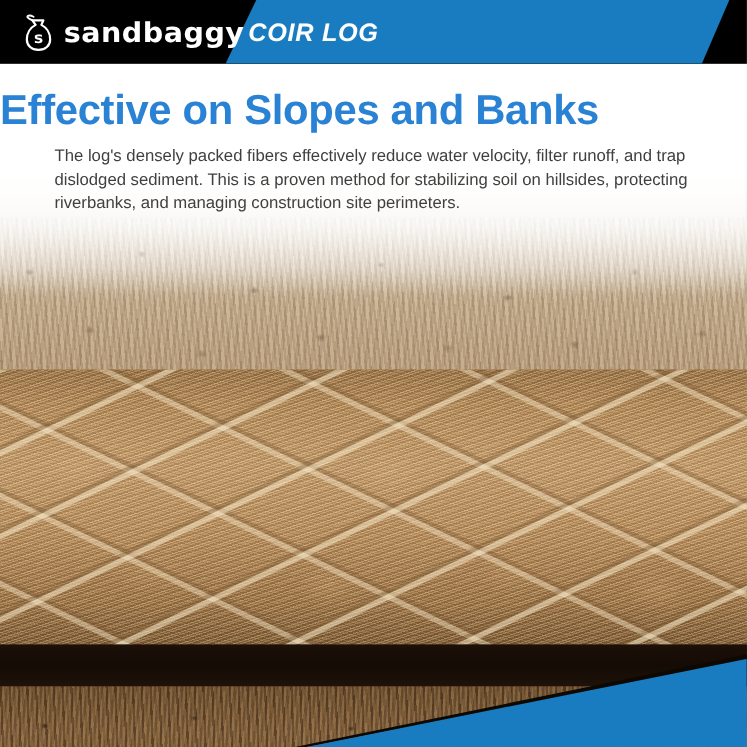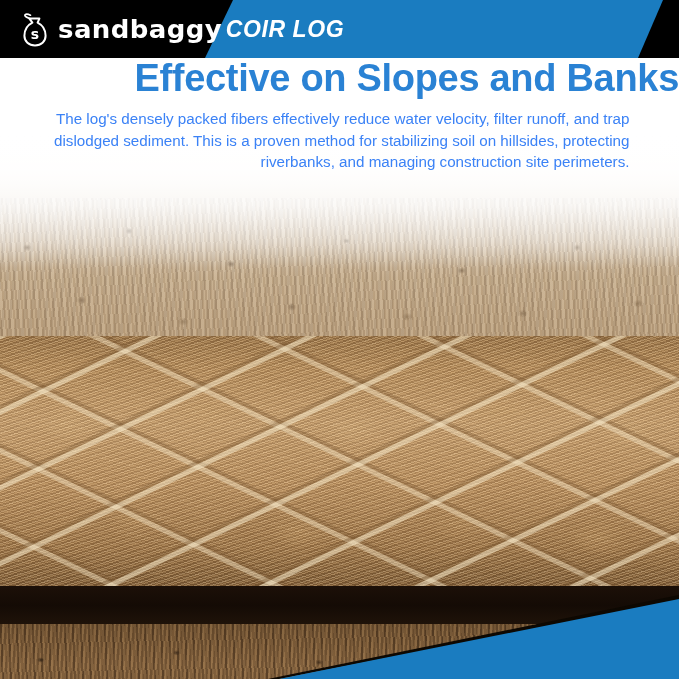--- a/index.html
+++ b/index.html
@@ -246,35 +246,36 @@
     background:#0d0802;
     clip-path:polygon(679px 537px, 679px 543px, 279px 621px, 268px 621px);
   }
 
   
   .text-block{
     position:absolute;
     left:0; top:58px;
     width:679px;
     z-index:20;
-    text-align:right;
+    text-align:left;
+    padding-top:23px;
     box-sizing:border-box;
   }
   .headline{
     margin:0;
     color:#2a82d4;
     font-size:38px;
     font-weight:bold;
     letter-spacing:-0.3px;
     line-height:1.08;
   }
   .subtext{
     margin:9px auto 0 auto;
     width:580px;
-    color:#3b82f6;
+    color:#404040;
     font-size:15.2px;
     line-height:1.42;
     font-weight:normal;
   }
 </style>
 </head>
 <body>
 
 <div class="canvas">
 

